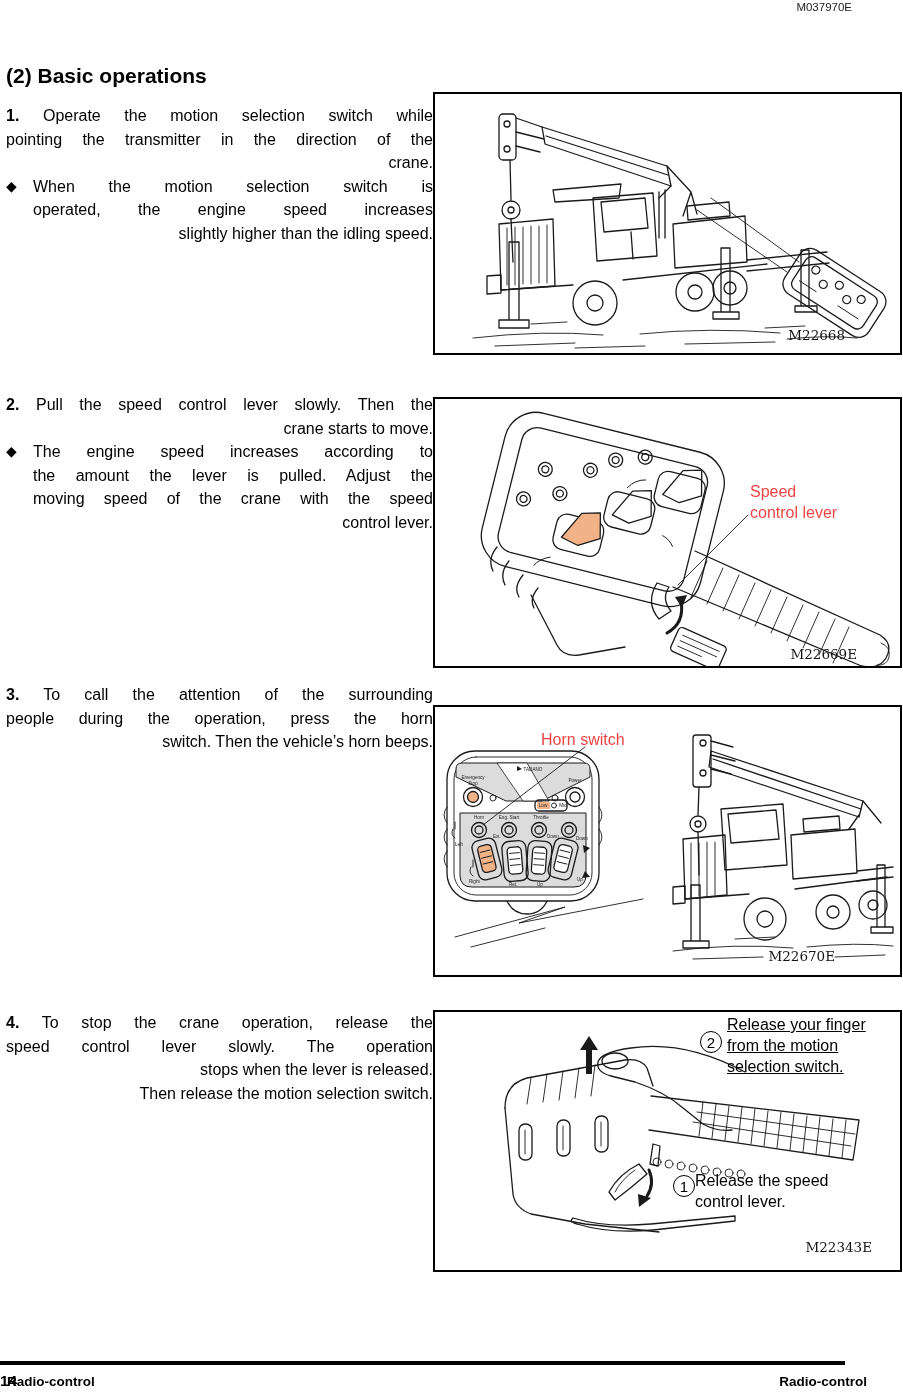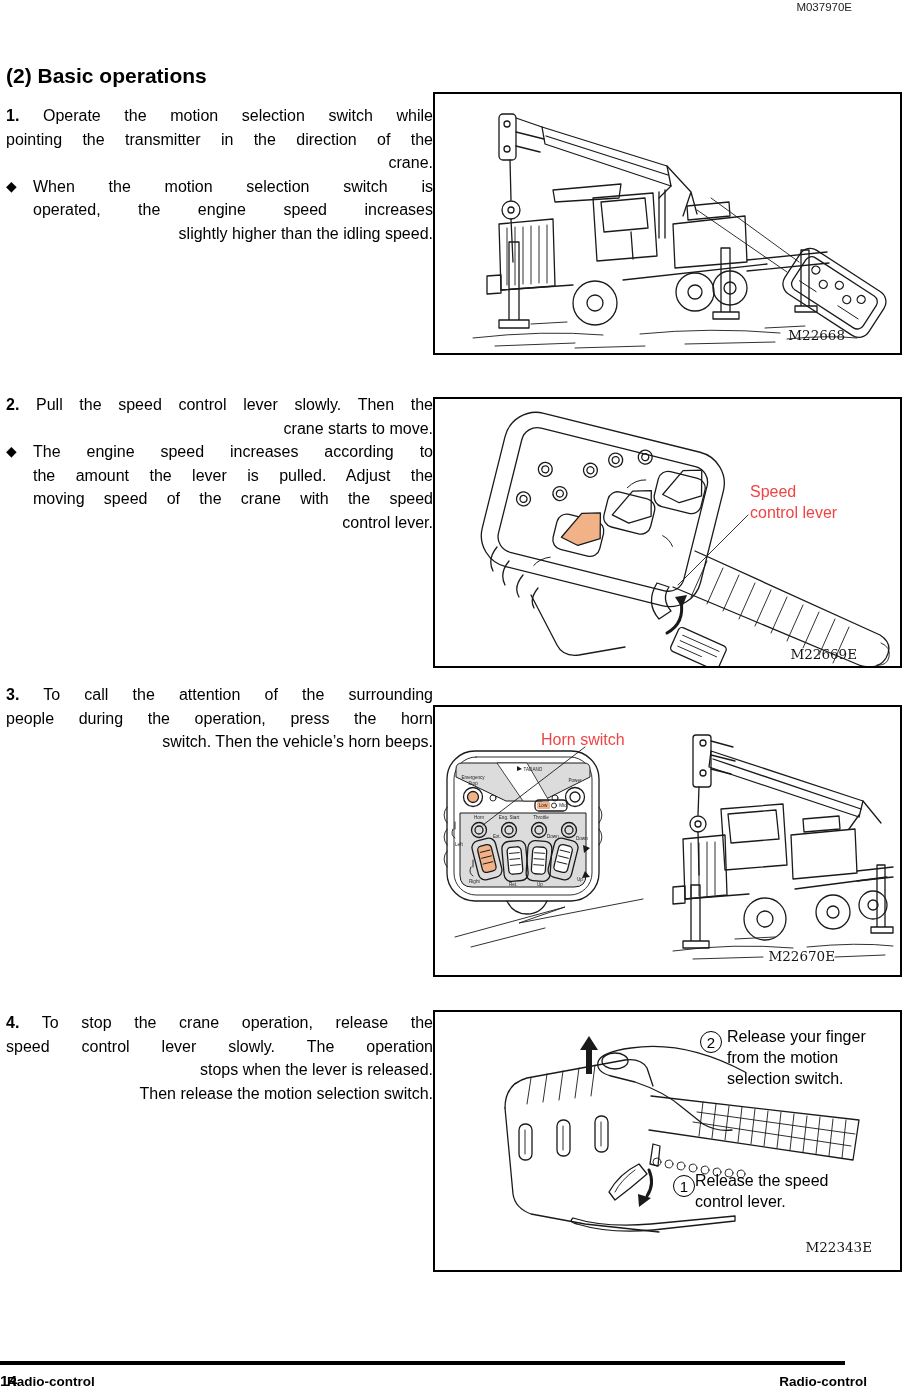--- a/index.html
+++ b/index.html
@@ -323,21 +323,21 @@
       <g>
         <path class="s" d="M204 152 Q184 162 174 180 L180 188 Q196 176 212 162 Z"></path>
         <path class="s thin" d="M200 158 Q186 168 180 180"></path>
         <path class="s" d="M218 132 l7 2 l-2 20 l-8 -2 z"></path>
         <path class="s thick" d="M214 158 q6 14 -2 26"></path>
         <path class="f" d="M216 186 l-12 9 l-1 -13 z"></path>
       </g>
       <text class="figcode" x="437" y="240" text-anchor="end">M22343E</text>
     </svg>
     <span class="cnum" style="left:265px;top:19px;">2</span>
-    <div class="clines" style="left:292px;top:14px;">
+    <div class="clines" style="left:292px;top:2px;text-decoration:underline;">
       <div>Release your finger</div>
       <div>from the motion</div>
       <div>selection switch.</div>
     </div>
     <span class="cnum" style="left:238px;top:163px;">1</span>
     <div class="clines" style="left:260px;top:158px;">
       <div>Release the speed</div>
       <div>control lever.</div>
     </div>
   </div>

